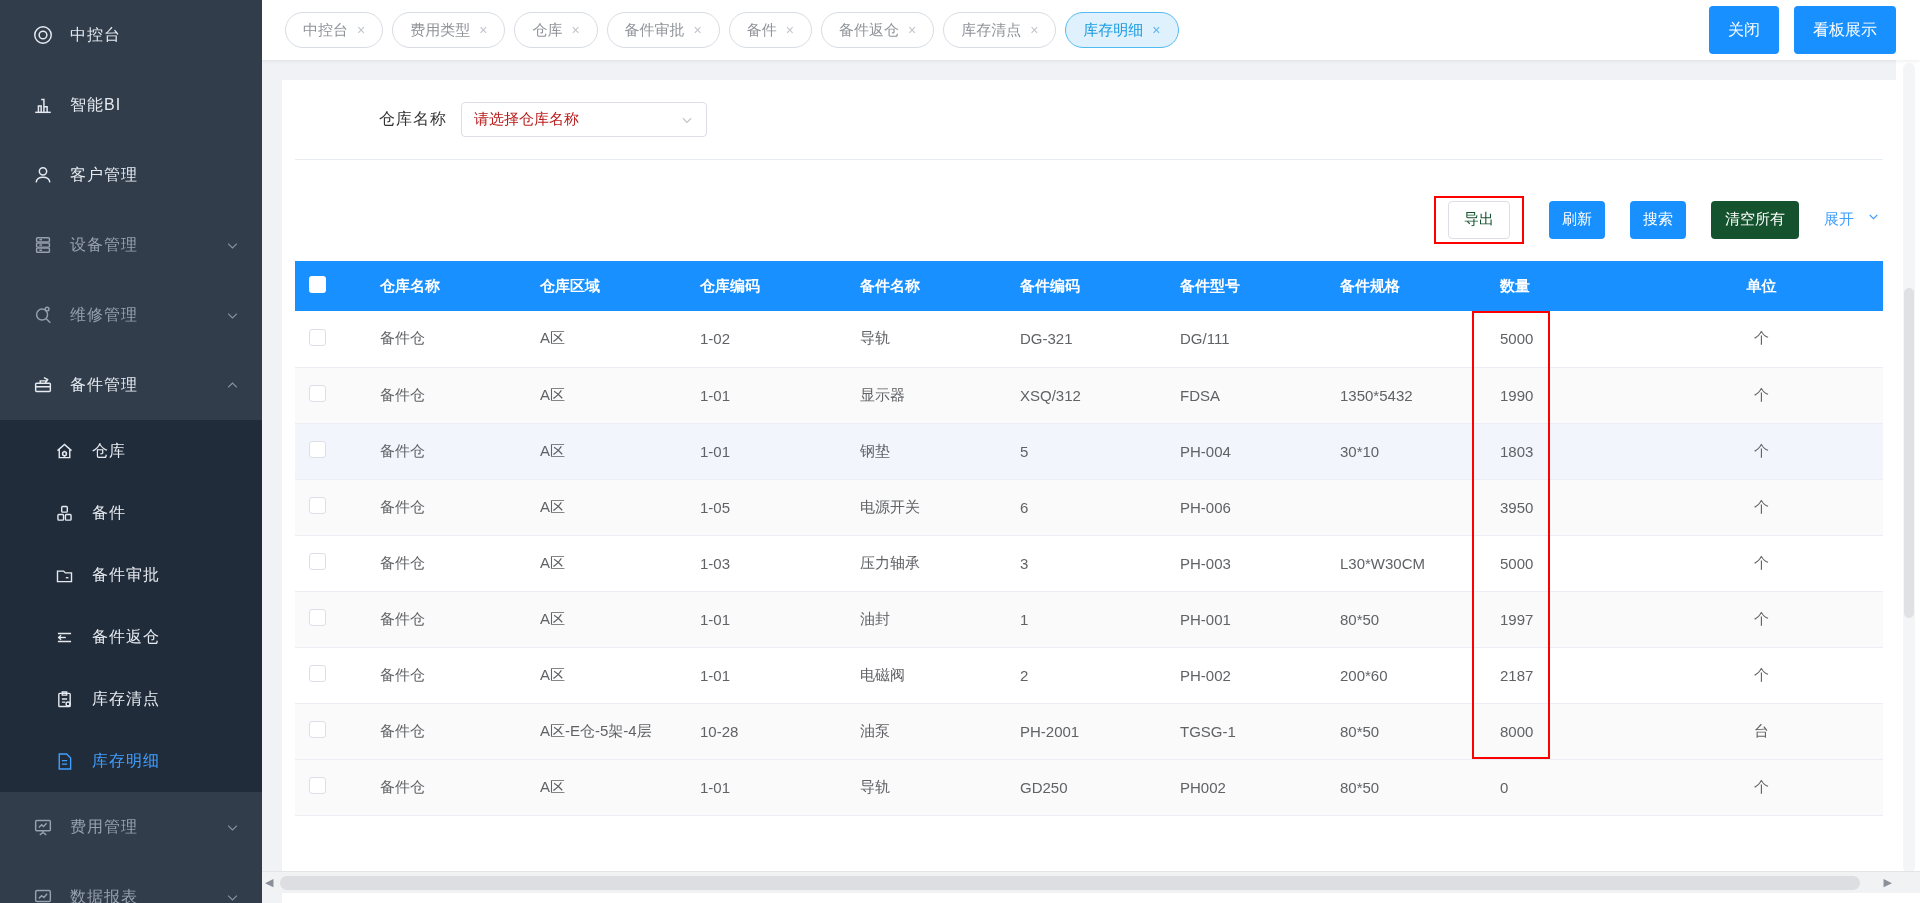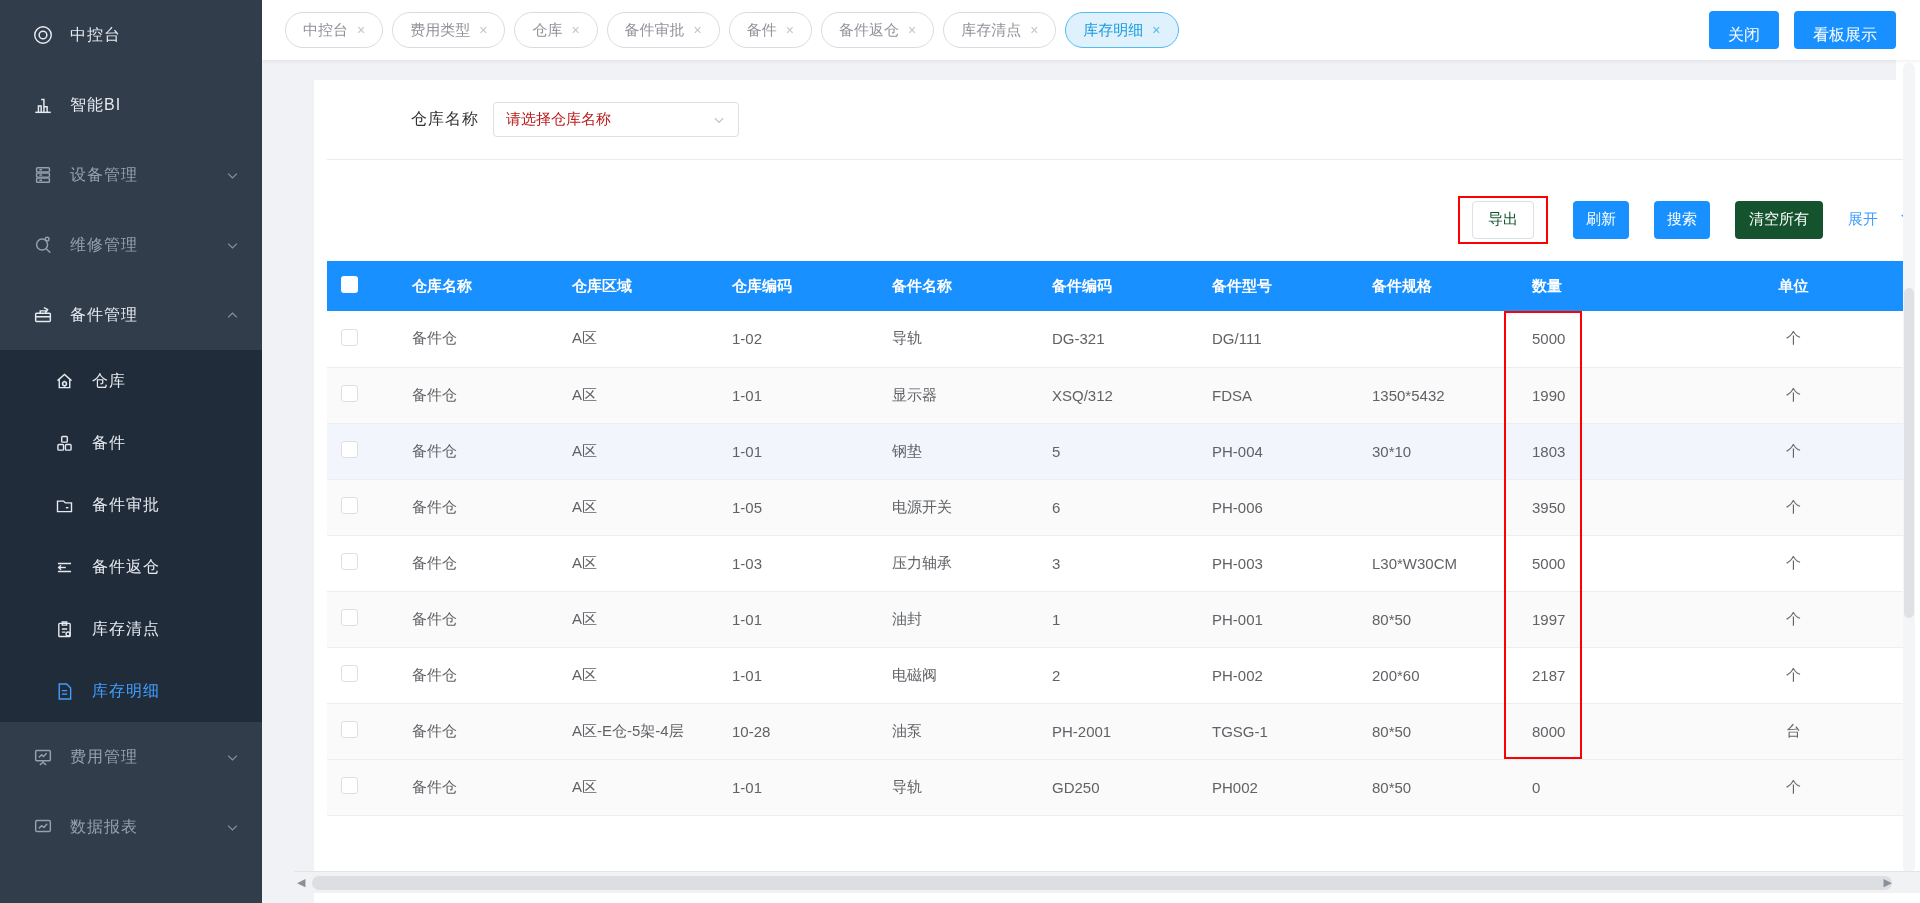--- a/index.html
+++ b/index.html
@@ -29,43 +29,43 @@
   .tabs { display:flex; gap:9px; margin-left:23px; flex:1; }
   .tab { height:36px; display:flex; align-items:center; gap:9px; padding:0 17px;
     border:1px solid #D8DCE3; border-radius:18px; color:#909399; font-size:15px;
     background:#fff; cursor:pointer; white-space:nowrap; }
   .tab .x { font-size:14px; color:#C0C4CC; line-height:1; }
   .tab.active { background:#DFF1FC; border-color:#54BBF2; color:#1B9AE0; }
   .tab.active .x { color:#5AB6EE; }
   .topbar-btns { display:flex; gap:15px; margin-right:24px; }
   .btn { border:none; border-radius:4px; font-size:16px; cursor:pointer;
     font-family:inherit; white-space:nowrap; }
-  .btn.primary { background:#1890FF; color:#fff; height:38px; padding:14px 19px; }
+  .btn.primary { background:#1890FF; color:#fff; height:48px; padding:8px 19px; }
 
   
-  .content { position:absolute; left:262px; top:60px; right:0; bottom:0; background:#F0F2F5;margin-left:32px; }
+  .content { position:absolute; left:262px; top:60px; right:0; bottom:0; background:#F0F2F5; }
   .right-gutter { position:absolute; top:0; right:0; width:24px; height:100%; background:#fff; }
   .panel { position:absolute; left:20px; top:20px; width:1614px; height:823px; background:#fff; }
 
   .filter-row { height:80px; display:flex; align-items:center; padding-left:84px;
     border-bottom:1px solid #E8EDF3; margin:0 13px; }
   .filter-label { font-size:16px; color:#333; margin-right:14px; letter-spacing:1px; }
   .select { width:246px; height:35px; border:1px solid #DCDFE6; border-radius:4px;
     display:flex; align-items:center; padding:0 12px; cursor:pointer; background:#fff; }
   .select .ph { flex:1; color:#b91c1c; font-size:15px; }
   .select .car { color:#C0C4CC; display:flex; }
 
   .actions-row { display:flex; justify-content:flex-end; align-items:center;
     padding:18px 16px 0 0; height:101px; gap:25px; }
   .red-box { border:2px solid #FE0000; padding:3px 12px; background:#fff; }
   .btn.plain { background:#fff; border:1px solid #DCDFE6; color:#14532d;
     height:38px; padding:0 15px; font-size:15px; border-radius:4px; }
   .btn.sm { height:38px; padding:0 13px; font-size:15px; }
   .btn.danger { background:#14532d; color:#fff; height:38px; padding:0 14px; font-size:15px; }
-  .link-expand { color:#409EFF; font-size:15px; display:flex; gap:21px; cursor:pointer; }
+  .link-expand { color:#409EFF; font-size:15px; display:flex; gap:13px; cursor:pointer; }
   .link-expand .car { display:flex; }
 
   
   .table-wrap { position:relative; margin:0 13px; }
   table { width:1588px; border-collapse:collapse; table-layout:fixed; }
   thead th { background:#1890FF; color:#fff; font-size:15px; font-weight:bold;
     height:50px; text-align:left; padding:0 0 0 20px; }
   thead th.cb, tbody td.cb { padding-left:14px; }
   thead th.center, tbody td.center { text-align:center; padding-left:0; }
   tbody td { height:56px; font-size:15px; color:#606266; padding:0 0 0 20px;
@@ -108,20 +108,29 @@
       </div>
       <div class="side-item">
         <span class="ic">
           <svg viewBox="0 0 24 24" fill="none" stroke="currentColor" stroke-width="1.6">
             <path d="M3.5 20h17"></path>
             <path d="M7 20v-7h3v7M13 20V6h-3M13 20v-6h3.5v6"></path>
           </svg>
         </span>
         <span class="lbl">智能BI</span>
       </div>
+      <div class="side-item">
+        <span class="ic">
+          <svg viewBox="0 0 24 24" fill="none" stroke="currentColor" stroke-width="1.6">
+            <circle cx="12" cy="8" r="4"></circle>
+            <path d="M4.5 20c.5-3.8 3.7-5.6 7.5-5.6s7 1.8 7.5 5.6"></path>
+          </svg>
+        </span>
+        <span class="lbl">客户管理</span>
+      </div>
       <div class="side-item dim">
         <span class="ic">
           <svg viewBox="0 0 24 24" fill="none" stroke="currentColor" stroke-width="1.6">
             <rect x="5" y="4" width="14" height="4.6" rx="1"></rect>
             <rect x="5" y="9.7" width="14" height="4.6" rx="1"></rect>
             <rect x="5" y="15.4" width="14" height="4.6" rx="1"></rect>
             <path d="M8 6.3h3M8 12h3M8 17.7h3"></path>
           </svg>
         </span>
         <span class="lbl">设备管理</span>

